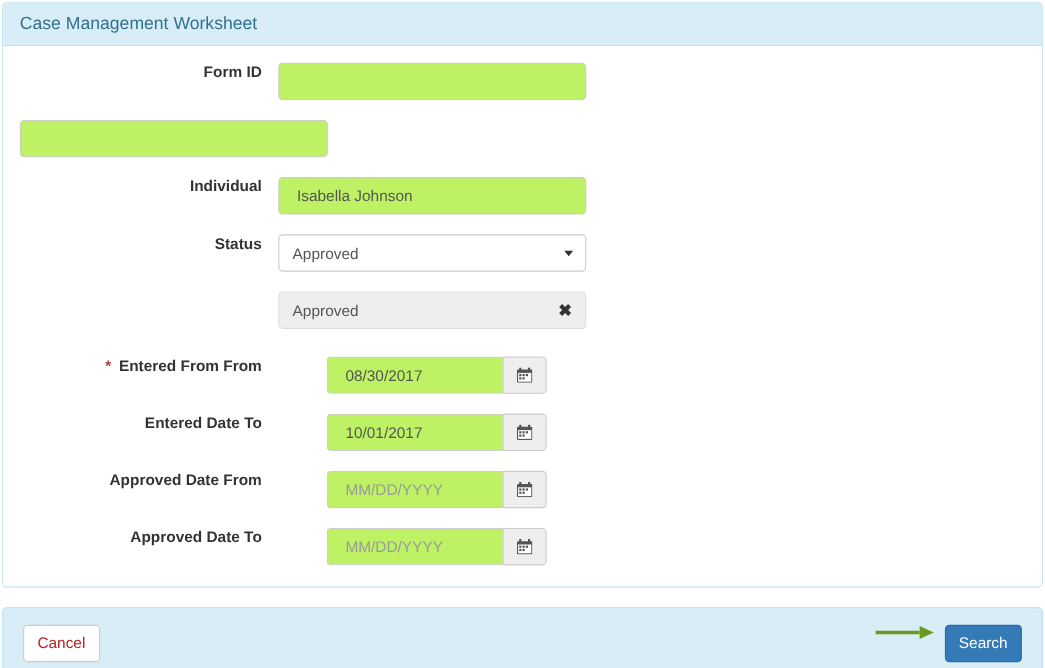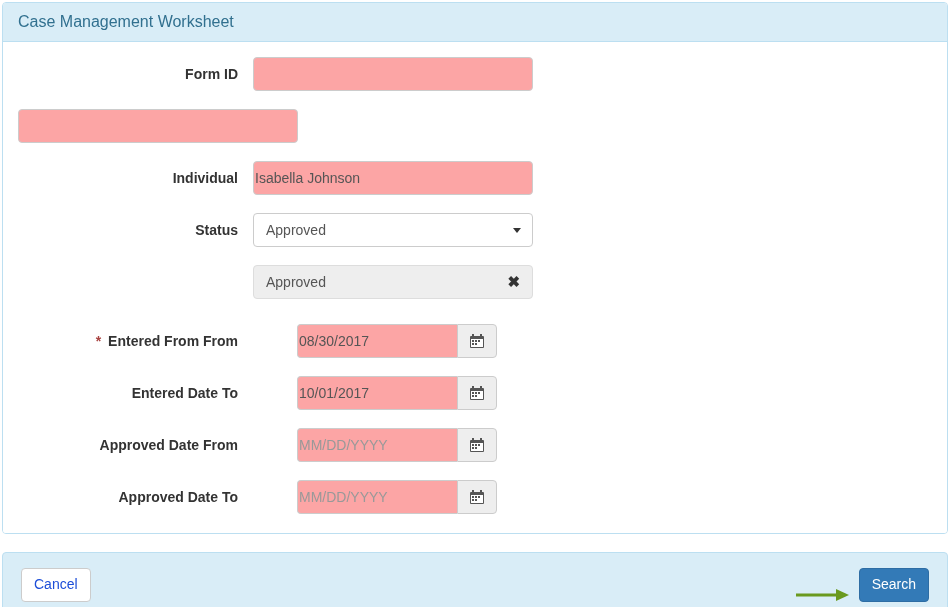--- a/index.html
+++ b/index.html
@@ -28,42 +28,42 @@
     font-size: 16px;
   }
   .panel-body {
     padding: 15px;
     background: #fff;
     border-bottom-left-radius: 3px;
     border-bottom-right-radius: 3px;
   }
   .form-row {
     display: flex;
-    align-items: center;
+    align-items: flex-start;
     margin-bottom: 18px;
   }
   .form-label {
     width: 235px;
     text-align: right;
     padding-right: 15px;
     font-weight: 700;
     color: #333;
   }
   .req { color: #a94442; margin-right: 3px; }
   .form-control-wrap {
     position: relative;
   }
   .form-control {
     width: 280px;
     height: 34px;
-    padding: 6px 1px;
+    padding: 6px 16px;
     font-size: 14px;
     line-height: 1.42857;
     color: #555;
-    background: #fca5a5;
+    background: #bef264;
     border: 1px solid #ccc;
     border-radius: 4px;
     outline: none;
   }
   .form-control::placeholder { color: #999; }
   .dropdown {
     position: relative;
     width: 280px;
   }
   .dropdown-toggle {
@@ -151,31 +151,31 @@
     padding: 6px 12px;
     font-size: 14px;
     border-radius: 4px;
     cursor: pointer;
     line-height: 1.42857;
     text-align: center;
     border: 1px solid transparent;
   }
   .btn-default {
     background: #fff;
-    color: #1d4ed8;
+    color: #b91c1c;
     border-color: #ccc;
   }
   .btn-primary {
     background: #337ab7;
     color: #fff;
     border-color: #2e6da4;
   }
   .right-group {
     display: flex;
-    align-items: flex-end;
+    align-items: flex-start;
     gap: 10px;
   }
   .arrow-annot {
     width: 55px;
     height: 14px;
     display: flex;
     align-items: center;
   }
   .arrow-annot svg { display: block; }
 </style>

